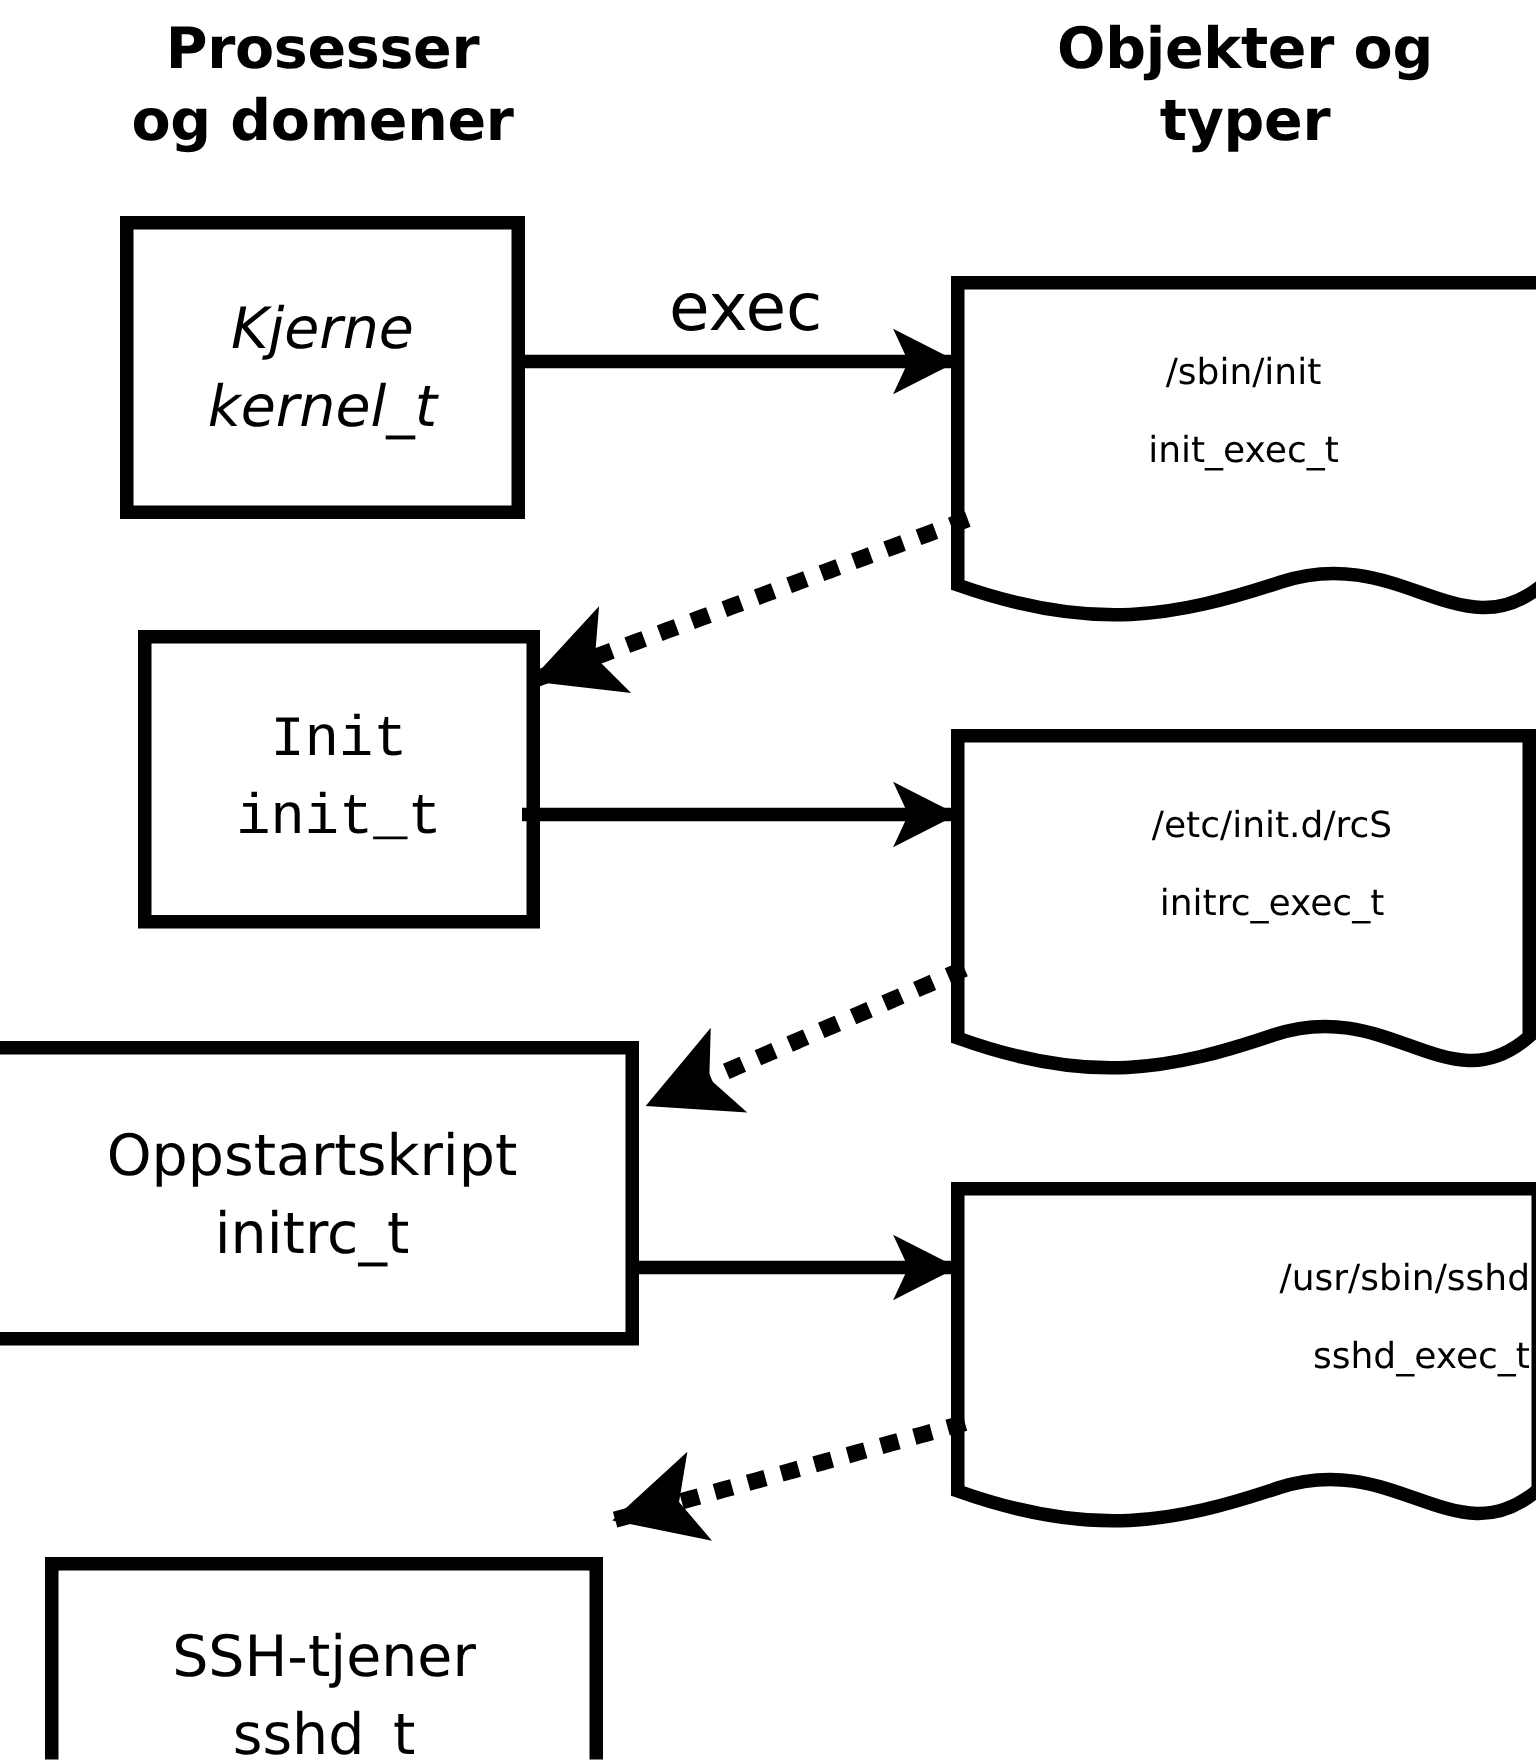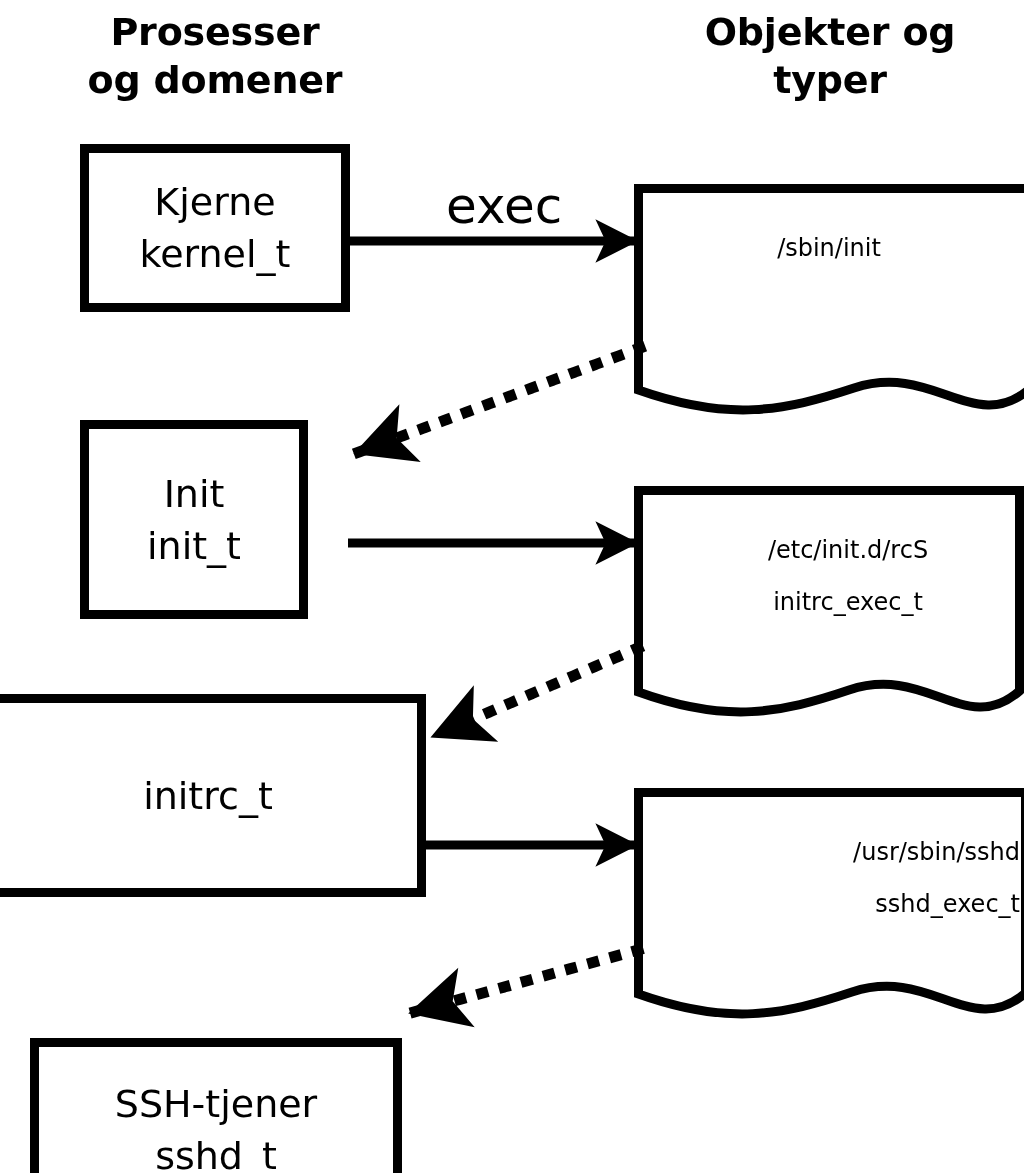--- a/index.html
+++ b/index.html
@@ -66,63 +66,65 @@
 
   .edge-layer {
     position: absolute;
     left: 0; top: 0;
     width: 1024px;
     height: 1173px;
     pointer-events: none;
   }
   .edge-label {
     position: absolute;
-    font-size: 50px;
+    font-size: 44px;
     line-height: 40px;
     color: #000;
     white-space: nowrap;
   }
 </style>
 </head>
 <body>
 
 <div id="diagram-root">
 
   <div class="col-header" id="header-left">Prosesser
 og domener</div>
 
   <div class="col-header" id="header-right">Objekter og
 typer</div>
 
-  <div class="proc-box" style="left:80px; top:144px; width:270px; height:168px;">
+  <div class="proc-box" style="left:80px; top:144px; width:270px; height:202px;font-style:italic;">
     <div class="proc-line">Kjerne</div>
     <div class="proc-line">kernel_t</div>
   </div>
 
-  <div class="proc-box" style="left:80px; top:420px; width:228px; height:199px;">
+  <div class="proc-box" style="left:92px; top:420px; width:268px; height:199px;font-family:Liberation Mono, monospace;">
     <div class="proc-line">Init</div>
     <div class="proc-line">init_t</div>
   </div>
 
   <div class="proc-box" style="left:-10px; top:694px; width:436px; height:203px;">
+    <div class="proc-line">Oppstartskript</div>
     <div class="proc-line">initrc_t</div>
   </div>
 
   <div class="proc-box" style="left:30px; top:1018px; width:372px; height:183px;margin-top:20px;">
     <div class="proc-line">SSH-tjener</div>
     <div class="proc-line">sshd_t</div>
   </div>
 
   <div class="doc-shape" style="left:634px; top:184px; width:400px; height:244px;">
     <svg width="400" height="244" viewBox="0 0 400 244" aria-hidden="true">
       <path d="M 4.5 4.5 L 395.5 4.5 L 395.5 205 C 340 252 300 178 220 204 C 150 227 95 238 4.5 206 Z" fill="#ffffff" stroke="#000000" stroke-width="9" stroke-linejoin="miter"></path>
     </svg>
   </div>
   <div class="doc-label" style="left:634px; top:222px; width:390px;">
     <div>/sbin/init</div>
+    <div>init_exec_t</div>
   </div>
 
   <div class="doc-shape" style="left:634px; top:486px; width:390px; height:244px;">
     <svg width="390" height="244" viewBox="0 0 390 244" aria-hidden="true">
       <path d="M 4.5 4.5 L 385.5 4.5 L 385.5 205 C 332 252 293 178 215 204 C 147 227 93 238 4.5 206 Z" fill="#ffffff" stroke="#000000" stroke-width="9" stroke-linejoin="miter"></path>
     </svg>
   </div>
   <div class="doc-label" style="left:634px; top:524px; width:428px;">
     <div>/etc/init.d/rcS</div>
     <div>initrc_exec_t</div>

